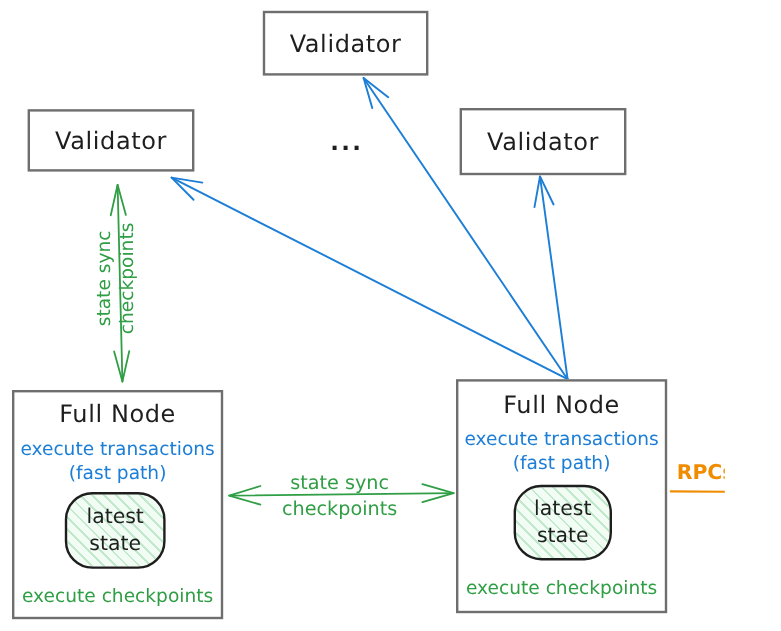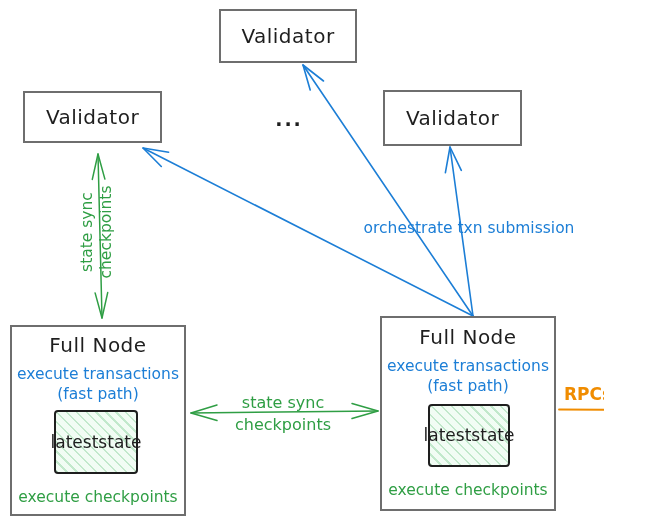--- a/index.html
+++ b/index.html
@@ -53,27 +53,27 @@
     font-size: 15.5px;
     white-space: nowrap;
   }
   .blue-text   { color: #1c7ed6; }
   .green-text  { color: #2f9e44; }
   .orange-text { color: #f08c00; }
 
   .state-box {
     position: absolute;
     border: 2px solid #1e1e1e;
-    border-radius: 4px;
+    border-radius: 23px;
     background:
       repeating-linear-gradient(45deg,
         rgba(94, 196, 120, 0.38) 0px, rgba(94, 196, 120, 0.38) 1.6px,
         rgba(240, 252, 243, 0.9) 1.6px, rgba(240, 252, 243, 0.9) 7px);
     display: flex;
-    flex-direction: row;
+    flex-direction: column;
     align-items: center;
     justify-content: center;
     font-size: 17px;
     line-height: 1.3;
     color: #1e1e1e;
   }
 
   
   .float-label {
     position: absolute;
@@ -164,17 +164,16 @@
     </div>
     <div class="fn-line green-text" style="top:163px;">execute checkpoints</div>
   </div>
 
   <div class="rot-label green-text edge-label-md" style="left:87px; top:232px;">state sync</div>
   <div class="rot-label green-text edge-label-md" style="left:106px; top:232px;">checkpoints</div>
 
   <div class="float-label green-text edge-label-sm" style="left:283px; top:402px;">state sync</div>
   <div class="float-label green-text edge-label-sm" style="left:283px; top:424px;">checkpoints</div>
 
-  <div class="float-label blue-text edge-label-md" style="left:469px; top:228px;">orchestrate txn submission</div>
 
   <div class="float-label orange-text rpcs-label" style="left:588px; top:394px;">RPCs</div>
 
 </div>
 
 </body></html>

